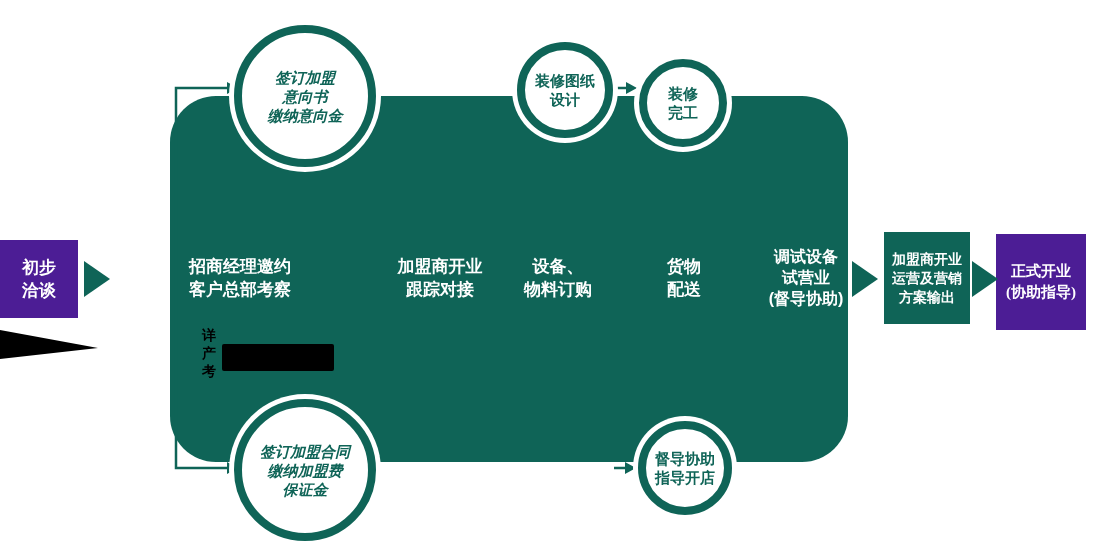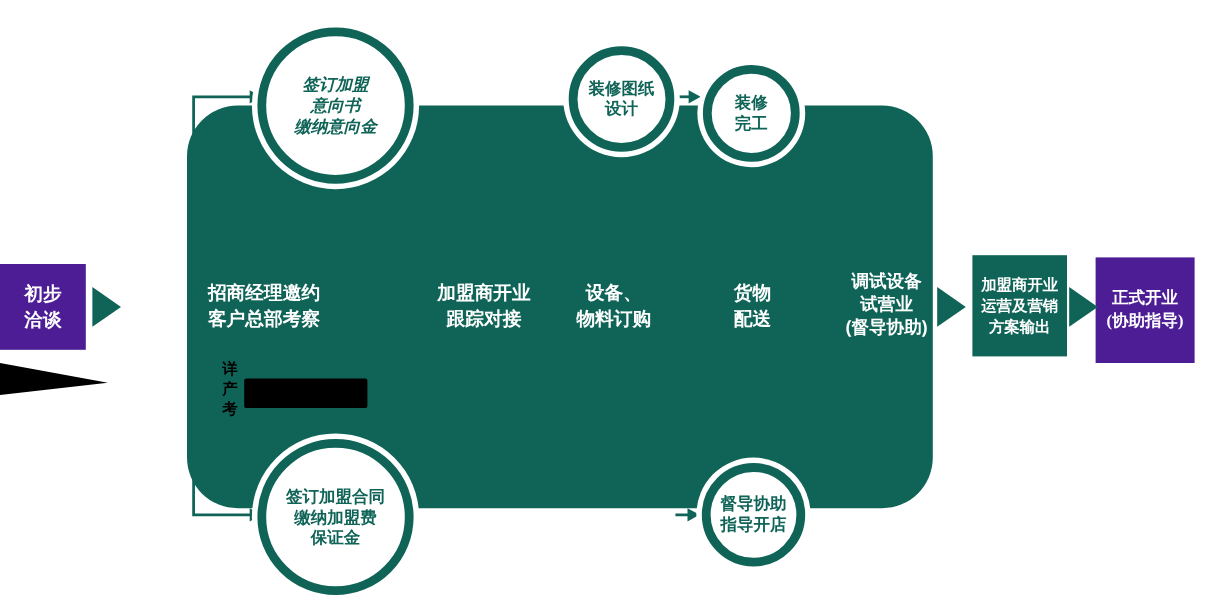--- a/index.html
+++ b/index.html
@@ -94,21 +94,21 @@
   </div>
   <div class="circle" style="left:517px; top:42px; width:96px; height:96px; font-size:15px; line-height:19px;">
     <span class="lines">装修图纸
 设计</span>
   </div>
   <div class="circle" style="left:639px; top:59px; width:88px; height:88px; font-size:15px; line-height:19px;">
     <span class="lines">装修
 完工</span>
   </div>
 
-  <div class="circle" style="left:234px; top:399px; width:142px; height:142px; font-size:15px; line-height:19px;">
+  <div class="circle" style="left:234px; top:399px; width:142px; height:142px; font-size:15px; line-height:19px;font-style:italic;">
     <span class="lines">签订加盟合同
 缴纳加盟费
 保证金</span>
   </div>
   <div class="circle" style="left:638px; top:421px; width:94px; height:94px; font-size:15px; line-height:19px;">
     <span class="lines">督导协助
 指导开店</span>
   </div>
 
   <div class="chev" style="left:852px; top:261px;"></div>

